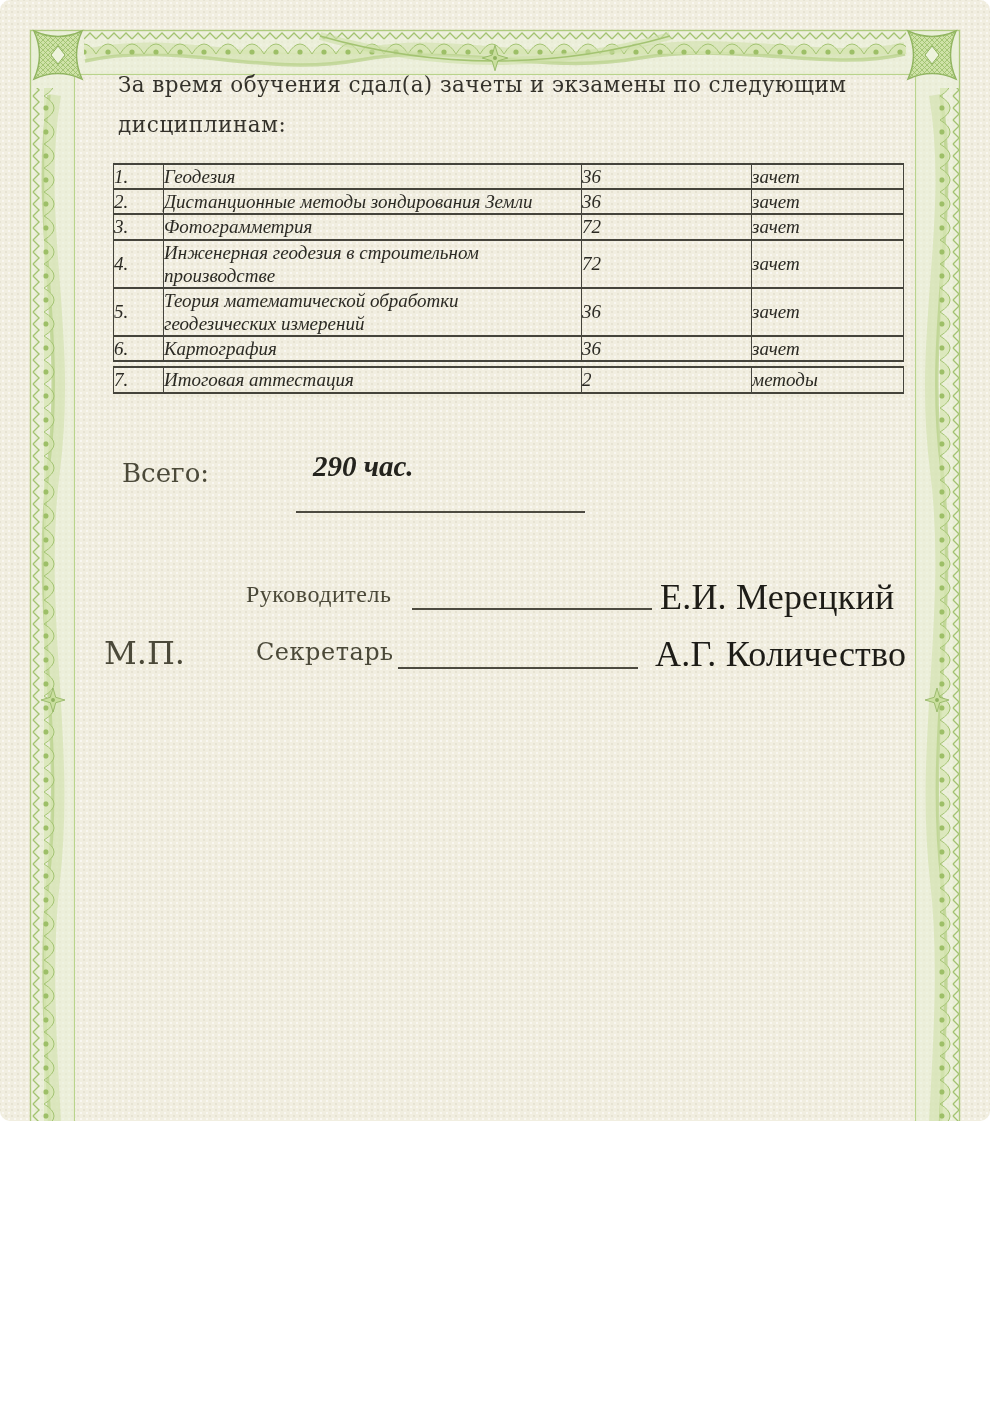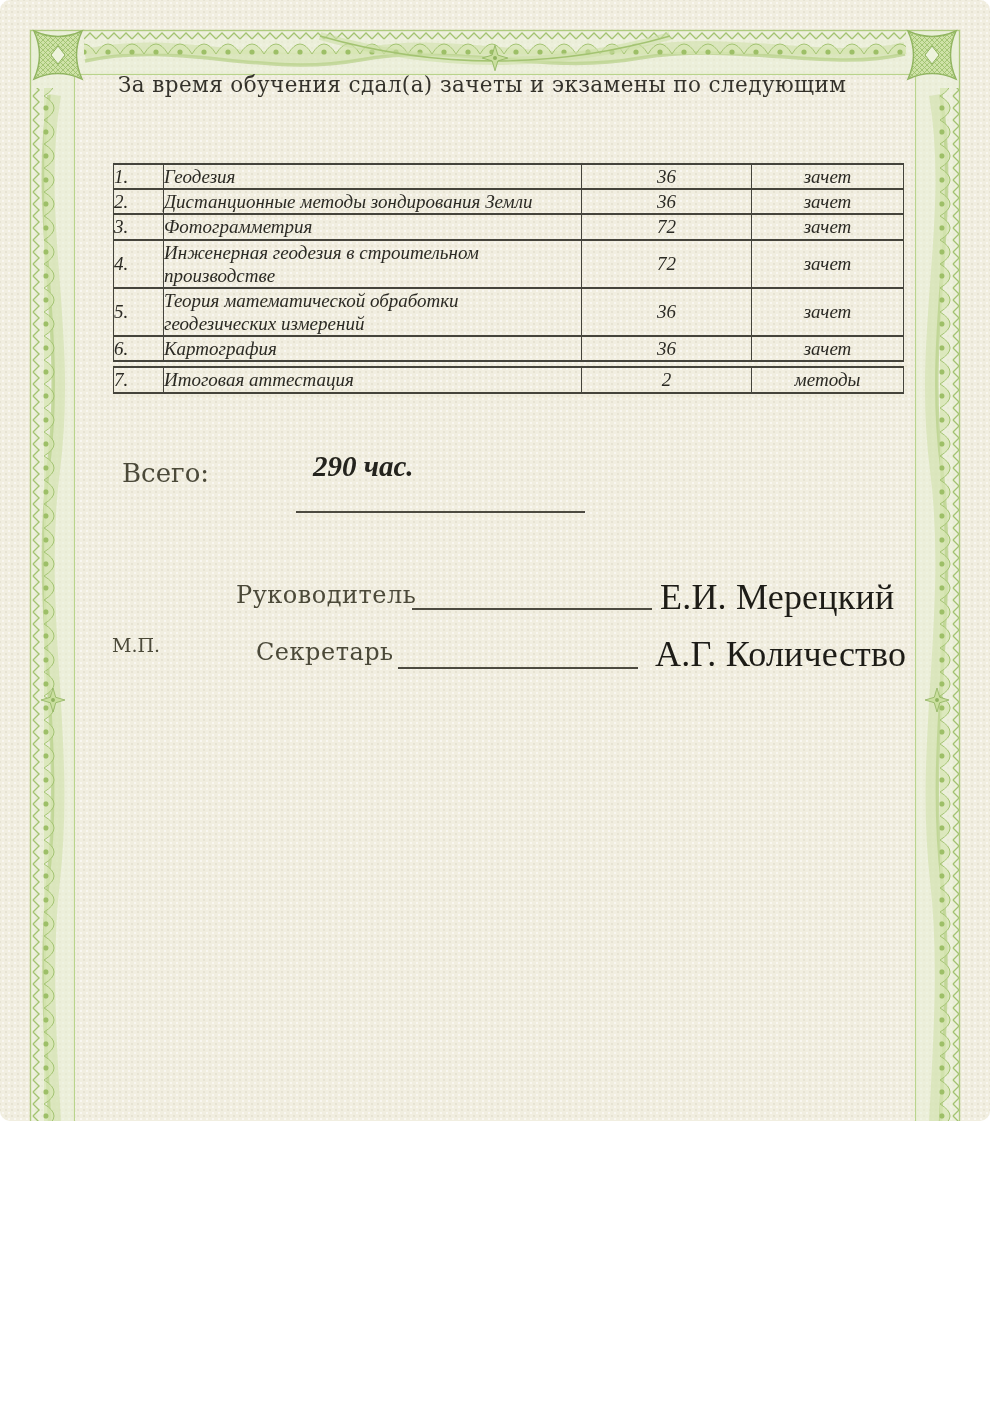--- a/index.html
+++ b/index.html
@@ -42,41 +42,41 @@
     font-weight:normal;
   }
   table.marks th{border-width:2px;font-size:19.5px;}
   table.marks td{border-top-width:2px;border-bottom-width:2px;}
   col.c-num{width:50px;}
   col.c-sub{width:418px;}
   col.c-hrs{width:170px;}
   col.c-grd{width:152px;}
   .cell-num{text-align:left;padding-left:12px;}
   .cell-sub{text-align:left;padding-left:14px;white-space:pre-line;}
-  .cell-hrs,.cell-grd{text-align:center;}
+  .cell-hrs,.cell-grd{text-align:left;}
   th.cell-hd{text-align:center;white-space:pre-line;}
   tr.hd{height:50px;}
   tr.r1{height:24px;}  tr.r2{height:23px;}  tr.r3{height:23px;}
   tr.r4{height:48px;}  tr.r5{height:47px;}  tr.r6{height:23px;}
   table.marks.last{margin-top:4px;}
   tr.r7{height:24px;}
 
   
   .total-label{position:absolute;left:122px;top:458px;font-size:26px;color:#4b4939;}
   .total-value{
     position:absolute;left:313px;top:450px;font-size:29px;
     font-family:"Liberation Serif", serif;font-style:italic;font-weight:600;color:#24231d;
   }
   .total-line{position:absolute;left:296px;top:511px;width:289px;height:0;border-top:2px solid #4c4a40;}
 
   
   .sig-role{position:absolute;font-size:24px;color:#4b4939;letter-spacing:.5px;}
-  .role-head{left:236px;top:581px;}
+  .role-head{left:246px;top:581px;font-family:Liberation Serif, serif;}
   .role-sec{left:256px;top:638px;}
-  .stamp{position:absolute;left:112px;top:634px;font-size:19px;color:#4b4939;}
+  .stamp{position:absolute;left:104px;top:634px;font-size:32px;color:#4b4939;}
   .sig-line{position:absolute;height:0;border-top:2px solid #4c4a40;width:240px;}
   .line-head{left:412px;top:608px;}
   .line-sec{left:398px;top:667px;}
   .sig-name{
     position:absolute;font-family:"Liberation Serif", serif;
     font-size:36px;color:#1d1c17;letter-spacing:.2px;
   }
   .name-head{left:660px;top:576px;}
   .name-sec{left:655px;top:633px;}
 </style>
@@ -156,20 +156,21 @@
     <use href="#star4" transform="translate(937,700) scale(0.8)"></use>
 
     <use href="#cushion" transform="translate(33,30)"></use>
     <use href="#cushion" transform="translate(907,30)"></use>
     <use href="#cushion" transform="translate(33,1325)"></use>
     <use href="#cushion" transform="translate(907,1325)"></use>
   </svg>
 
   <div class="intro">
     <span class="l1">За время обучения сдал(а) зачеты и экзамены по следующим</span>
+    <span class="l2">дисциплинам:</span>
   </div>
 
   <div class="tablewrap">
     <table class="marks">
       <colgroup>
           <col class="c-num">
           <col class="c-sub">
           <col class="c-hrs">
           <col class="c-grd">
         </colgroup>

